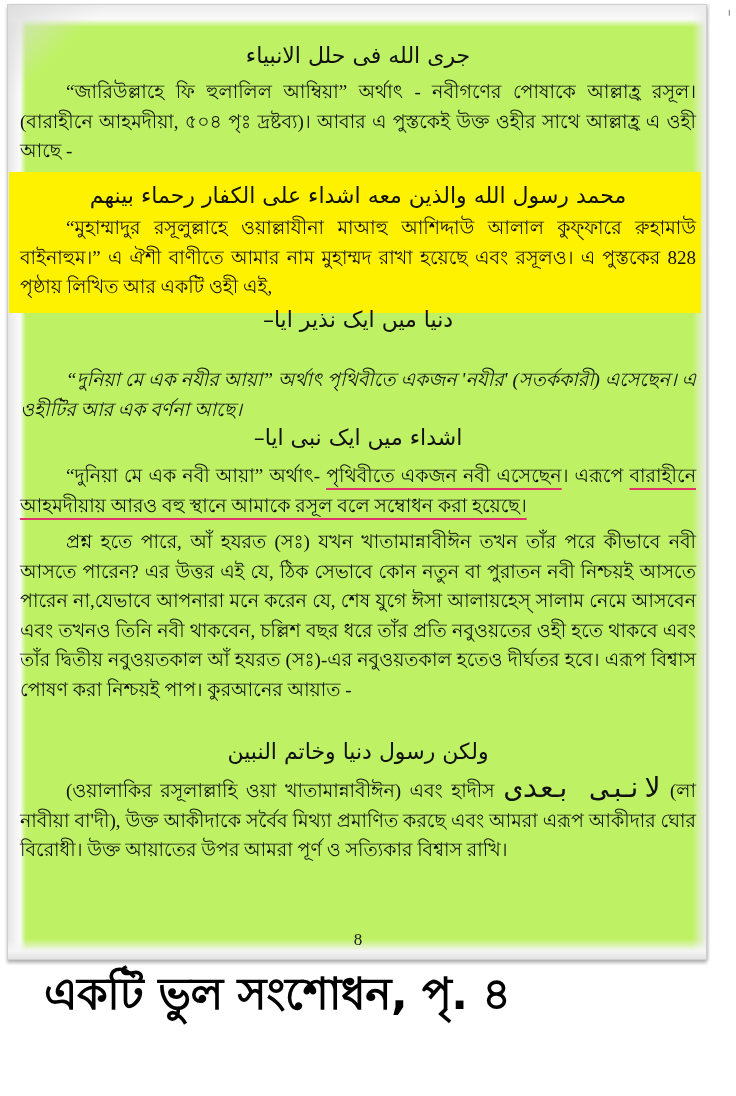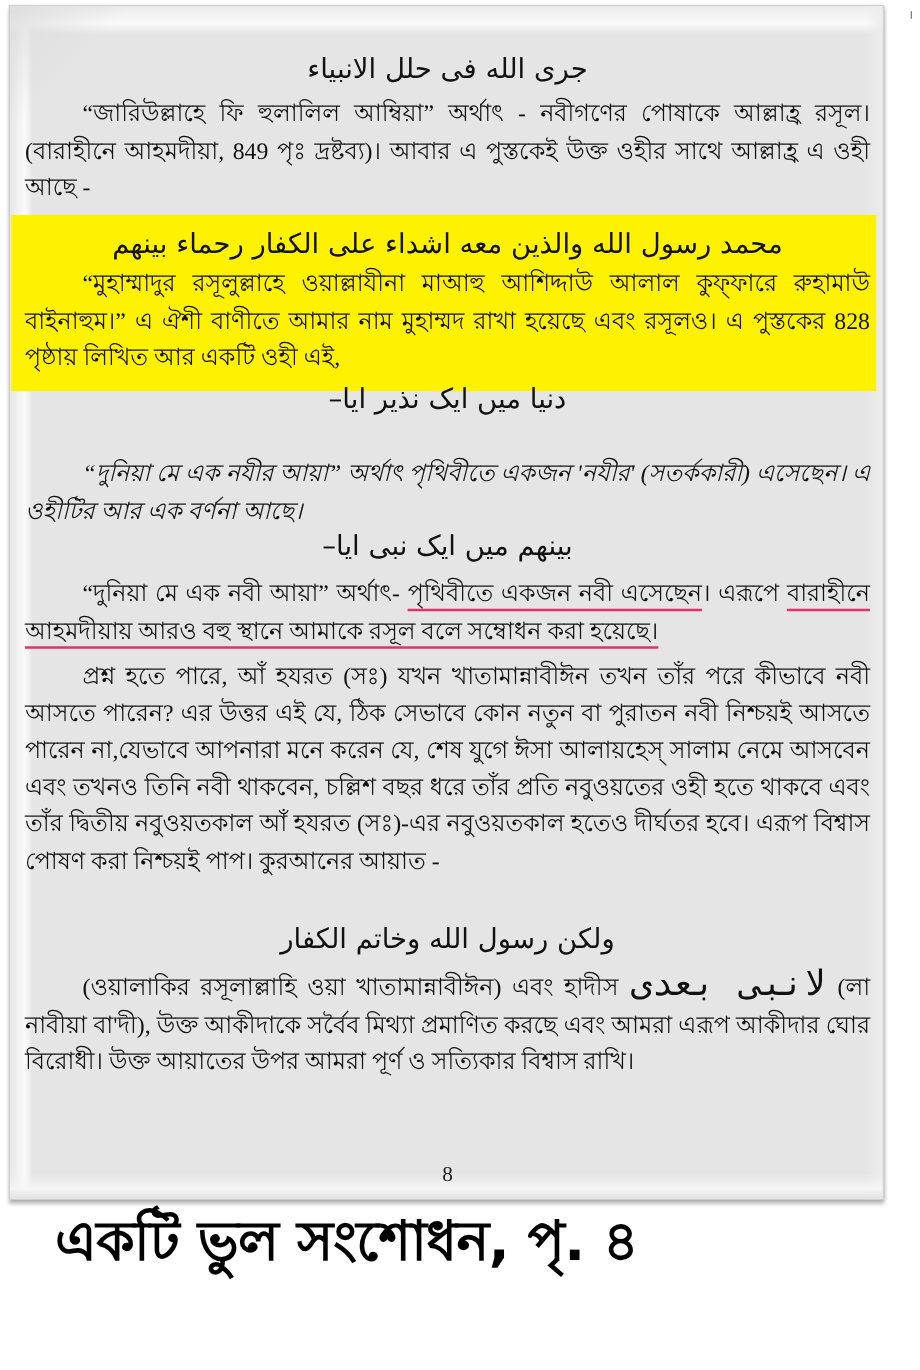--- a/index.html
+++ b/index.html
@@ -15,21 +15,21 @@
       font-family: "DejaVu Sans", "Liberation Sans", sans-serif;
       color: #1a1a1a;
     }
     
     .page-frame {
       position: absolute;
       left: 7px;
       top: 4px;
       width: 700px;
       height: 956px;
-      background: #e5e5e5;
+      background: #bef264;
       border: 1px solid #cfcfcf;
       box-shadow: 0 3px 3px rgba(0,0,0,0.28), 2px 0 2px rgba(0,0,0,0.10);
       box-sizing: border-box;
     }
     .bevel {
       position: absolute;
       inset: 0;
       pointer-events: none;
       background:
         linear-gradient(135deg, rgba(220,220,220,0.9) 0%, rgba(255,255,255,0) 6%),
@@ -130,39 +130,39 @@
   <div class="bevel"></div>
   <div class="bevel-right"></div>
   <div class="bevel-bottom"></div>
 
   <div class="highlight"></div>
 
   <div class="content">
 
     <div class="arabic" style="position:absolute; top:36px; left:0; width:676px;">جرى الله فى حلل الانبياء</div>
 
-    <p class="bn indent" style="position:absolute; top:72px; left:0; width:676px;">“জারিউল্লাহে ফি হুলালিল আম্বিয়া” অর্থাৎ - নবীগণের পোষাকে আল্লাহ্র রসূল। (বারাহীনে আহমদীয়া, 849 পৃঃ দ্রষ্টব্য)। আবার এ পুস্তকেই উক্ত ওহীর সাথে আল্লাহ্র এ ওহী আছে -</p>
+    <p class="bn indent" style="position:absolute; top:72px; left:0; width:676px;">“জারিউল্লাহে ফি হুলালিল আম্বিয়া” অর্থাৎ - নবীগণের পোষাকে আল্লাহ্র রসূল। (বারাহীনে আহমদীয়া, ৫০৪ পৃঃ দ্রষ্টব্য)। আবার এ পুস্তকেই উক্ত ওহীর সাথে আল্লাহ্র এ ওহী আছে -</p>
 
     <div class="arabic" style="position:absolute; top:176px; left:0; width:676px; font-weight:normal;">محمد رسول الله والذين معه اشداء على الكفار رحماء بينهم</div>
 
     <p class="bn indent" style="position:absolute; top:208px; left:0; width:676px;">“মুহাম্মাদুর রসূলুল্লাহে ওয়াল্লাযীনা মাআহু আশিদ্দাউ আলাল কুফ্ফারে রুহামাউ বাইনাহুম।” এ ঐশী বাণীতে আমার নাম মুহাম্মদ রাখা হয়েছে এবং রসূলও। এ পুস্তকের 828 পৃষ্ঠায় লিখিত আর একটি ওহী এই,</p>
 
     <div class="arabic" style="position:absolute; top:300px; left:0; width:676px;">دنیا میں ایک نذیر ایا–</div>
 
     <p class="bn indent" style="position:absolute; top:360px; left:0; width:676px;font-style:italic;">“দুনিয়া মে এক নযীর আয়া” অর্থাৎ পৃথিবীতে একজন 'নযীর' (সতর্ককারী) এসেছেন। এ ওহীটির আর এক বর্ণনা আছে।</p>
 
-    <div class="arabic" style="position:absolute; top:418px; left:0; width:676px;">بينهم میں ایک نبی ایا–</div>
+    <div class="arabic" style="position:absolute; top:418px; left:0; width:676px;">اشداء میں ایک نبی ایا–</div>
 
     <p class="bn indent" style="position:absolute; top:456px; left:0; width:676px;">
       <span>“দুনিয়া মে এক নবী আয়া” অর্থাৎ- </span><span class="ul-red">পৃথিবীতে একজন নবী এসেছেন</span><span>। এরূপে </span><span class="ul-red">বারাহীনে আহমদীয়ায় আরও বহু স্থানে আমাকে রসূল বলে সম্বোধন করা হয়েছে।</span>
     </p>
 
     <p class="bn indent" style="position:absolute; top:522px; left:0; width:676px;">প্রশ্ন হতে পারে, আঁ হযরত (সঃ) যখন খাতামান্নাবীঈন তখন তাঁর পরে কীভাবে নবী আসতে পারেন? এর উত্তর এই যে, ঠিক সেভাবে কোন নতুন বা পুরাতন নবী নিশ্চয়ই আসতে পারেন না,যেভাবে আপনারা মনে করেন যে, শেষ যুগে ঈসা আলায়হেস্ সালাম নেমে আসবেন এবং তখনও তিনি নবী থাকবেন, চল্লিশ বছর ধরে তাঁর প্রতি নবুওয়তের ওহী হতে থাকবে এবং তাঁর দ্বিতীয় নবুওয়তকাল আঁ হযরত (সঃ)-এর নবুওয়তকাল হতেও দীর্ঘতর হবে। এরূপ বিশ্বাস পোষণ করা নিশ্চয়ই পাপ। কুরআনের আয়াত -</p>
 
-    <div class="arabic" style="position:absolute; top:732px; left:0; width:676px;">ولكن رسول الله وخاتم الكفار</div>
+    <div class="arabic" style="position:absolute; top:732px; left:0; width:676px;">ولكن رسول دنیا وخاتم النبين</div>
 
     <p class="bn indent" style="position:absolute; top:770px; left:0; width:676px;">
       <span>(ওয়ালাকির রসূলাল্লাহি ওয়া খাতামান্নাবীঈন) এবং হাদীস</span><span class="inline-ar">لانبى بعدى</span><span>(লা নাবীয়া বা'দী), উক্ত আকীদাকে সর্বৈব মিথ্যা প্রমাণিত করছে এবং আমরা এরূপ আকীদার ঘোর বিরোধী। উক্ত আয়াতের উপর আমরা পূর্ণ ও সত্যিকার বিশ্বাস রাখি।</span>
     </p>
 
     <div class="page-number">8</div>
   </div>
 </div>
 
 <div class="specks" style="left:726px; top:10px;">╵</div>

